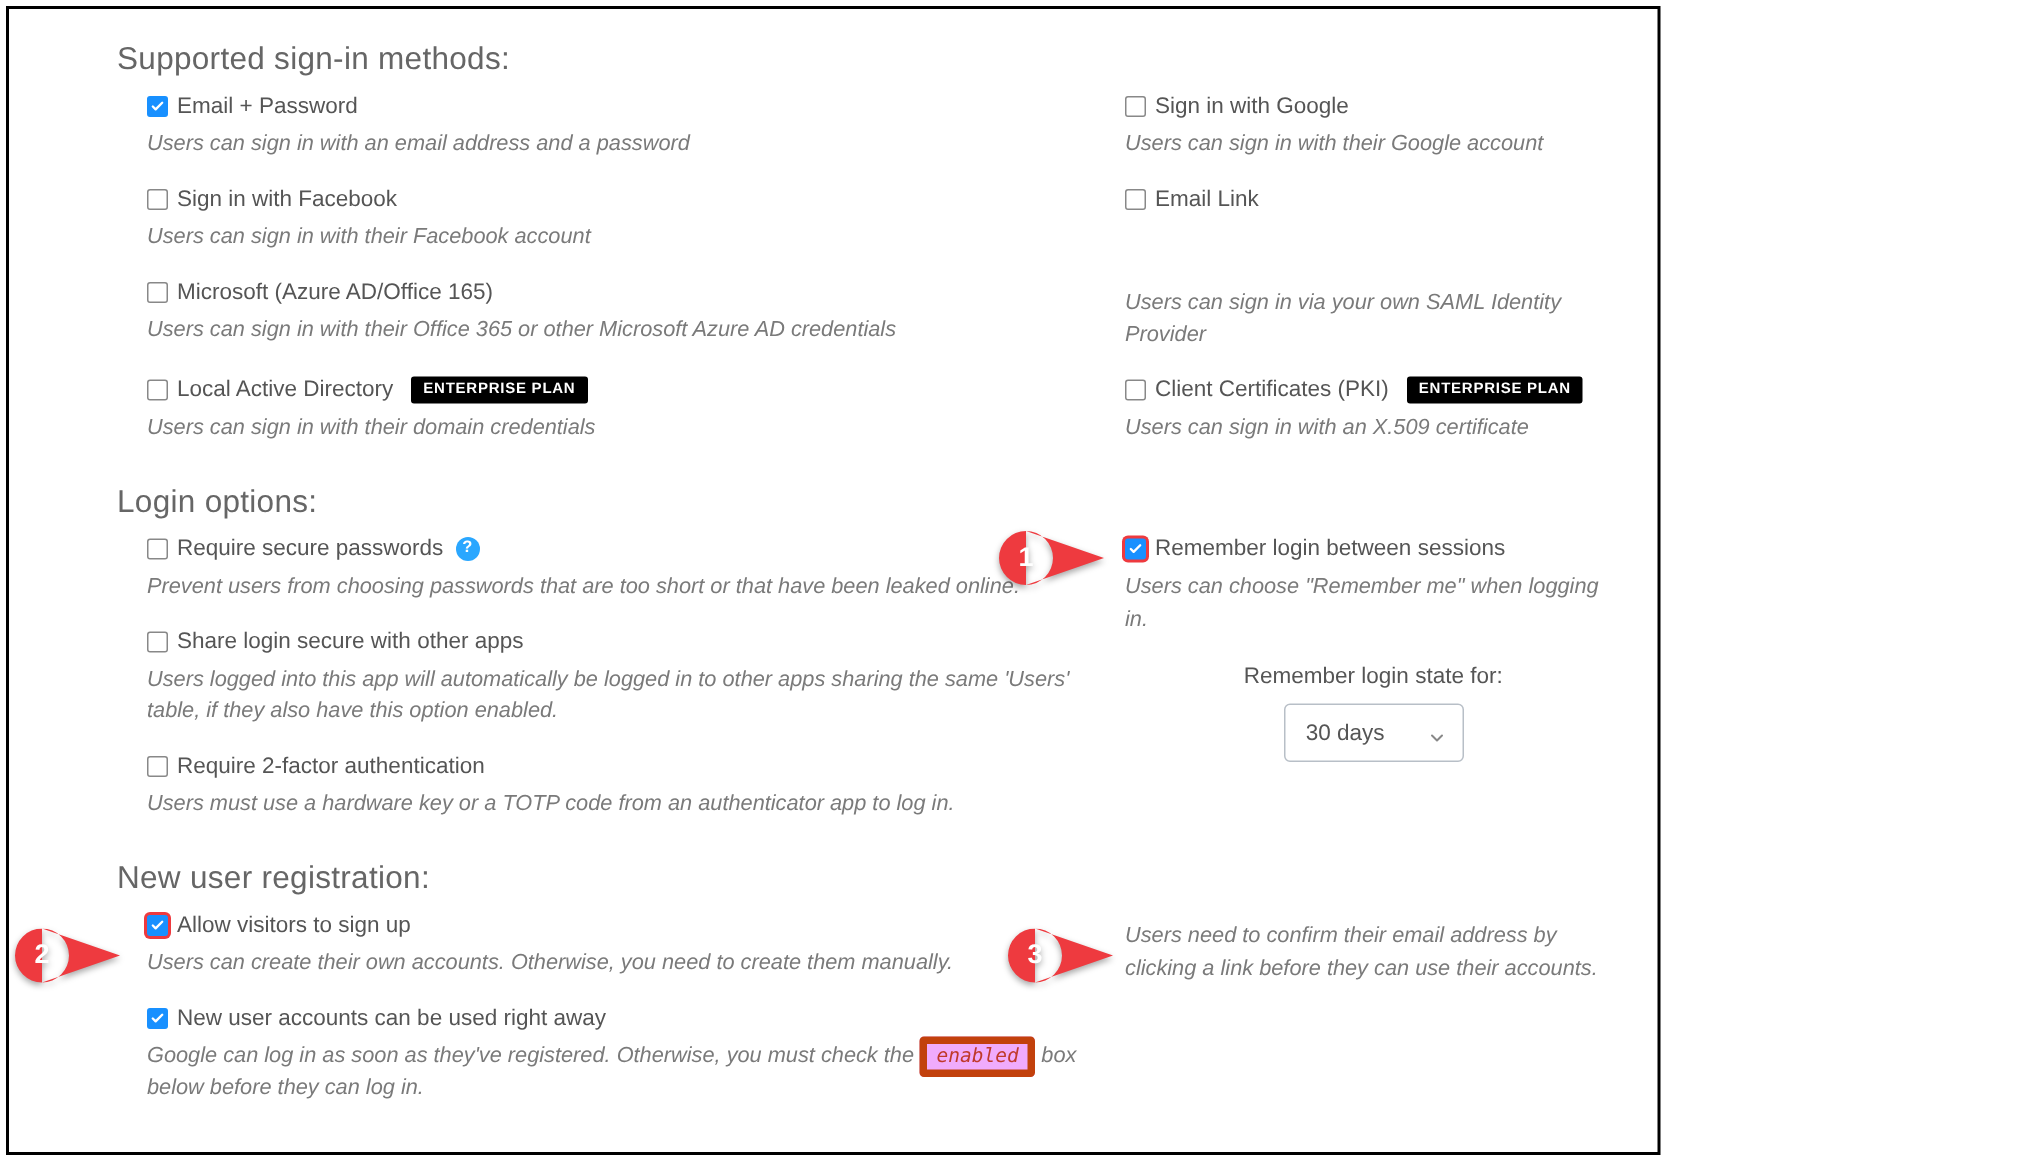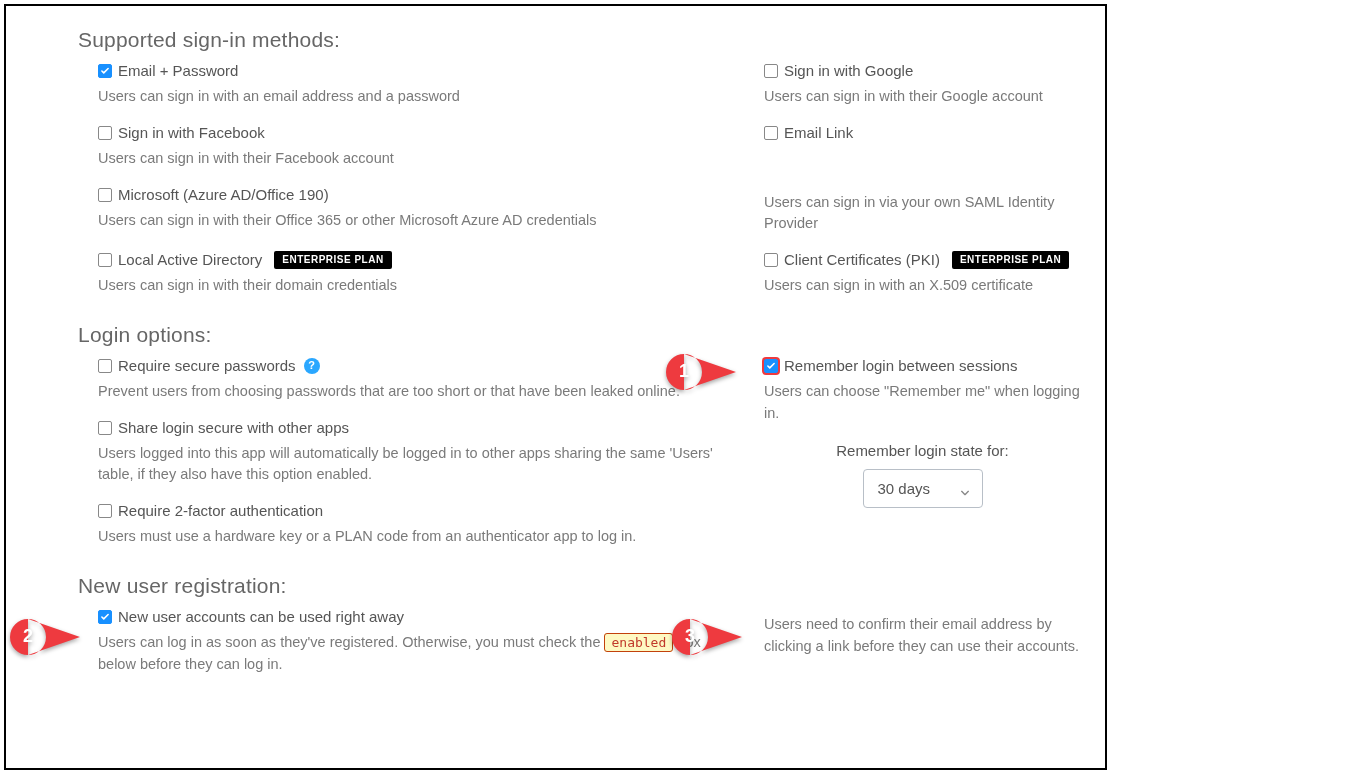--- a/index.html
+++ b/index.html
@@ -21,36 +21,37 @@
   h3.section {
     font-weight: 500;
     font-size: 21px;
     color: #666;
     margin: 6px 0 10px 0;
     letter-spacing: 0.2px;
   }
   .grid2 {
     display: grid;
     grid-template-columns: 650px 1fr;
-    column-gap: 16px;
+    column-gap: 2px;
   }
   .opt {
     margin: 0 0 16px 20px;
     position: relative;
   }
   .opt .lbl {
     display: flex;
     align-items: center;
     gap: 6px;
     font-size: 15px;
     color: #555;
     line-height: 1.2;
   }
   .opt .desc {
     margin-top: 6px;
+    font-style: italic;
     font-size: 14.5px;
     color: #7a7a7a;
     line-height: 1.5;
   }
   .cb {
     width: 14px;
     height: 14px;
     border: 1.5px solid #888;
     border-radius: 2px;
     display: inline-flex;
@@ -112,22 +113,22 @@
   .select .chev {
     position: absolute;
     right: 12px;
     top: 50%;
     transform: translateY(-50%);
     width: 10px;
     height: 10px;
     color: #888;
   }
   code.tag {
-    background: #fef9c3;
-    border: 1px solid #c2410c;
+    background: #f0abfc;
+    border: 5px solid #c2410c;
     border-radius: 3px;
     padding: 1px 6px;
     font-size: 13px;
     color: #c0392b;
     font-family: Consolas, monospace;
   }
   
   .pin {
     position: absolute;
     z-index: 50;
@@ -180,21 +181,21 @@
       </div>
       <div class="opt">
         <div class="lbl">
           <span class="cb"></span>
           <span>Email Link</span>
         </div>
       </div>
       <div class="opt">
         <div class="lbl">
           <span class="cb"></span>
-          <span>Microsoft (Azure AD/Office 190)</span>
+          <span>Microsoft (Azure AD/Office 165)</span>
         </div>
         <div class="desc">Users can sign in with their Office 365 or other Microsoft Azure AD credentials</div>
       </div>
       <div class="opt">
         <div class="desc">Users can sign in via your own SAML Identity Provider</div>
       </div>
       <div class="opt">
         <div class="lbl">
           <span class="cb"></span>
           <span>Local Active Directory</span>
@@ -230,21 +231,21 @@
             <span class="cb"></span>
             <span>Share login secure with other apps</span>
           </div>
           <div class="desc">Users logged into this app will automatically be logged in to other apps sharing the same 'Users' table, if they also have this option enabled.</div>
         </div>
         <div class="opt">
           <div class="lbl">
             <span class="cb"></span>
             <span>Require 2-factor authentication</span>
           </div>
-          <div class="desc">Users must use a hardware key or a PLAN code from an authenticator app to log in.</div>
+          <div class="desc">Users must use a hardware key or a TOTP code from an authenticator app to log in.</div>
         </div>
       </div>
       <div>
         <div class="opt">
           <div class="lbl">
             <span class="cb checked highlight">
                 <svg viewBox="0 0 16 16">
                   <path d="M3 8l3 3 7-7" stroke="#fff" stroke-width="2.5" fill="none" stroke-linecap="round" stroke-linejoin="round"></path>
                 </svg>
               </span>
@@ -264,29 +265,40 @@
       </div>
     </div>
   </div>
 
   <div class="left-indent" style="margin-top:10px;">
     <h3 class="section">New user registration:</h3>
     <div class="grid2">
       <div>
         <div class="opt">
           <div class="lbl">
+            <span class="cb checked highlight">
+                <svg viewBox="0 0 16 16">
+                  <path d="M3 8l3 3 7-7" stroke="#fff" stroke-width="2.5" fill="none" stroke-linecap="round" stroke-linejoin="round"></path>
+                </svg>
+              </span>
+            <span>Allow visitors to sign up</span>
+          </div>
+          <div class="desc">Users can create their own accounts. Otherwise, you need to create them manually.</div>
+        </div>
+        <div class="opt">
+          <div class="lbl">
             <span class="cb checked">
                 <svg viewBox="0 0 16 16">
                   <path d="M3 8l3 3 7-7" stroke="#fff" stroke-width="2.5" fill="none" stroke-linecap="round" stroke-linejoin="round"></path>
                 </svg>
               </span>
             <span>New user accounts can be used right away</span>
           </div>
           <div class="desc">
-            <span>Users can log in as soon as they've registered. Otherwise, you must check the </span>
+            <span>Google can log in as soon as they've registered. Otherwise, you must check the </span>
             <code class="tag">enabled</code>
             <span> box below before they can log in.</span>
           </div>
         </div>
       </div>
       <div>
         <div class="opt">
           <div class="desc">Users need to confirm their email address by clicking a link before they can use their accounts.</div>
         </div>
       </div>

